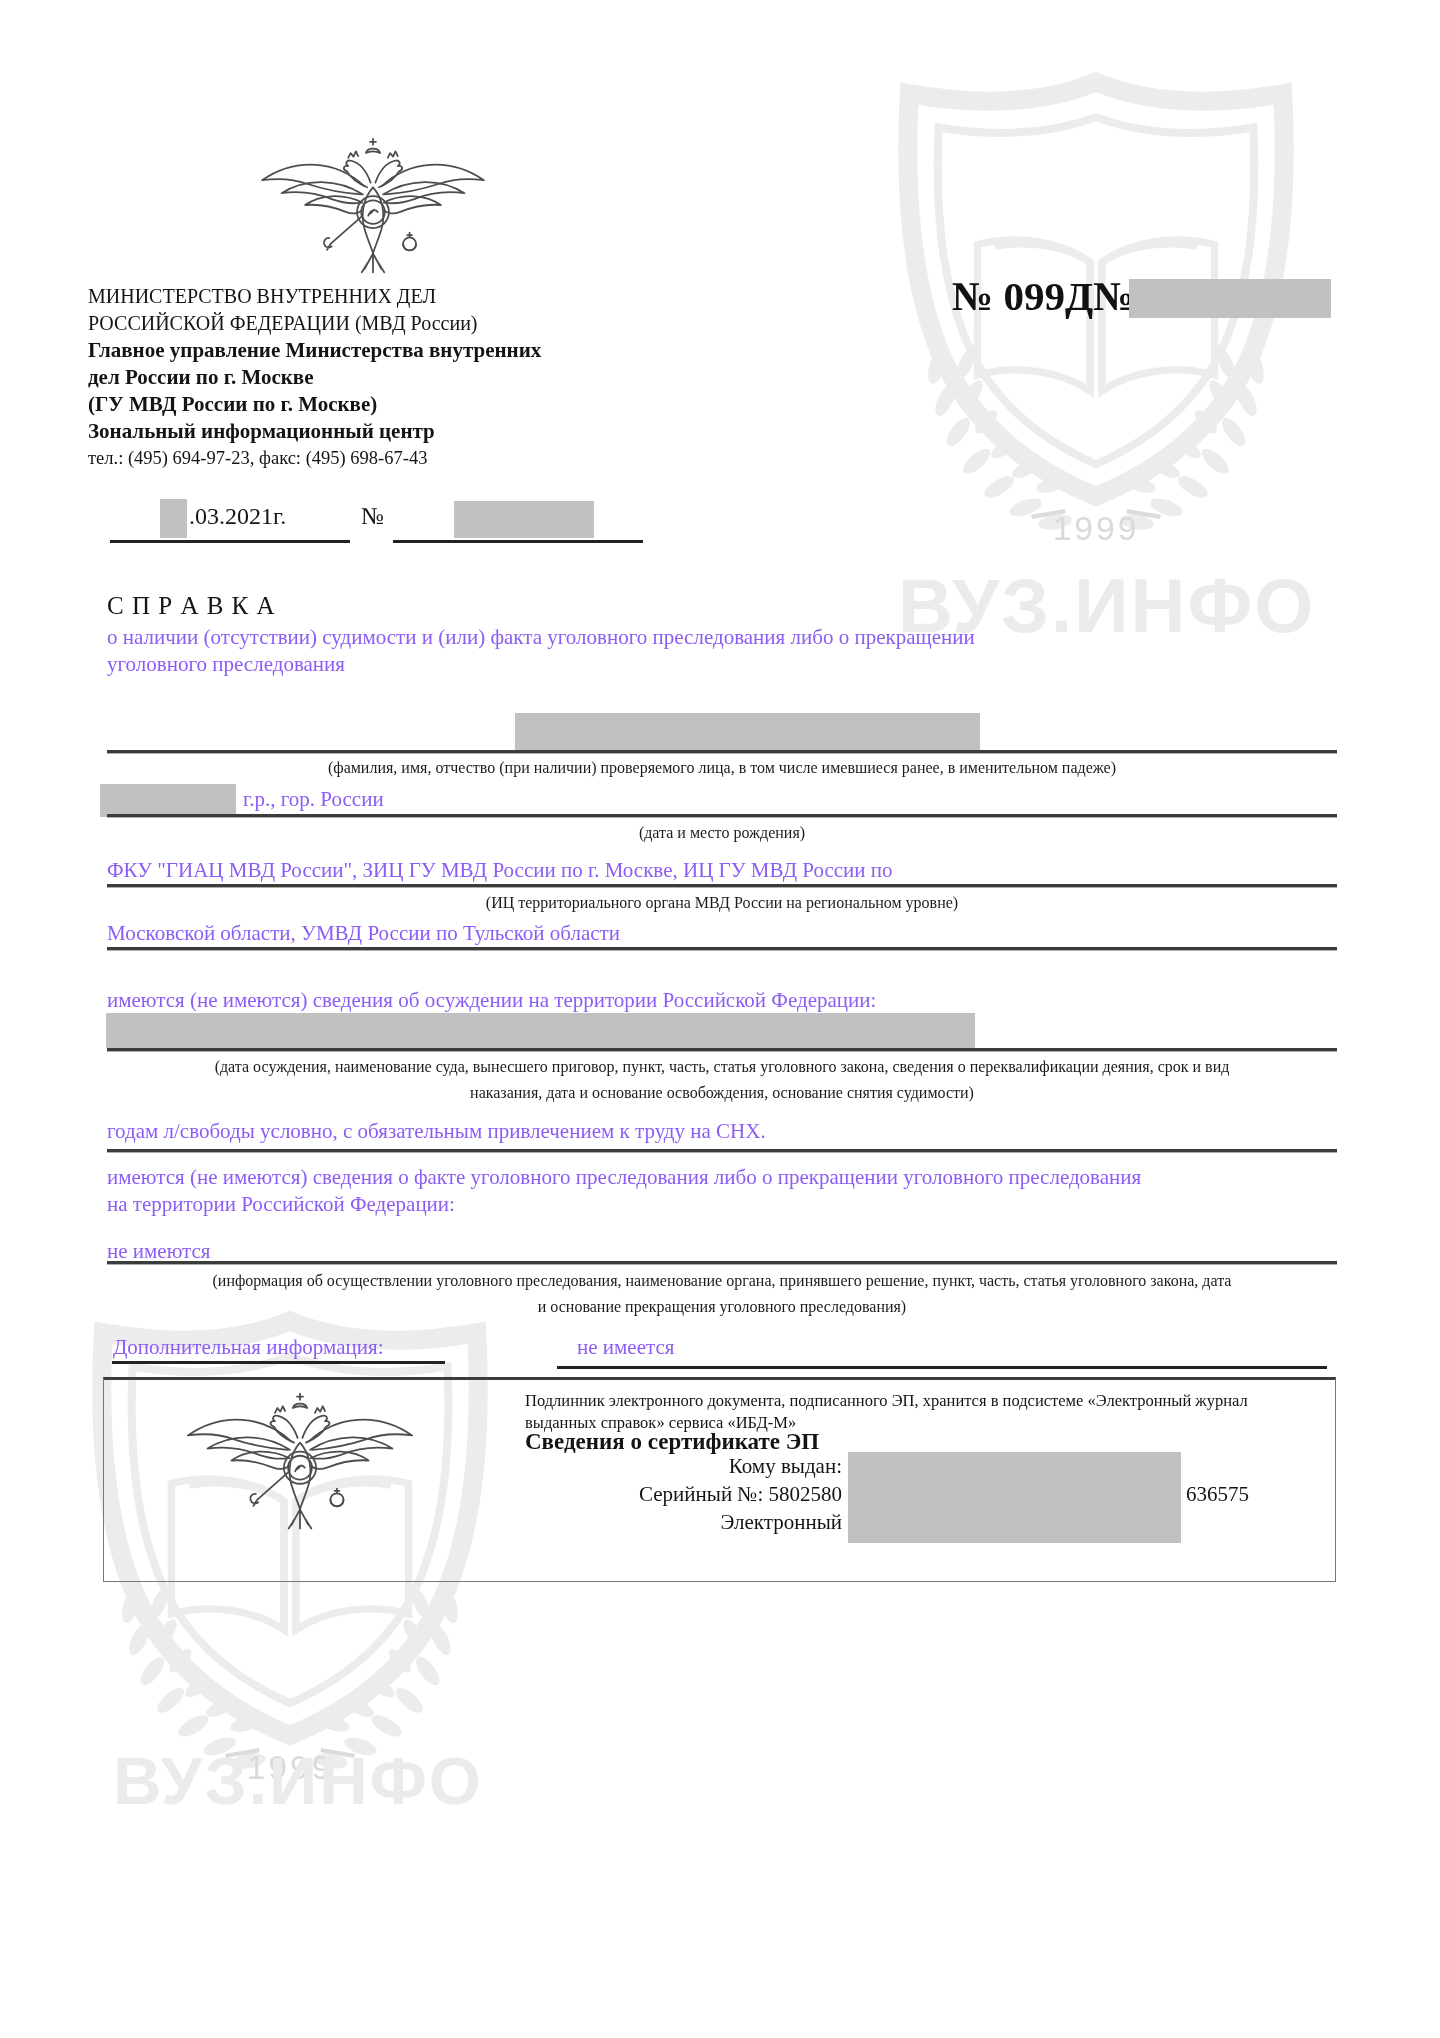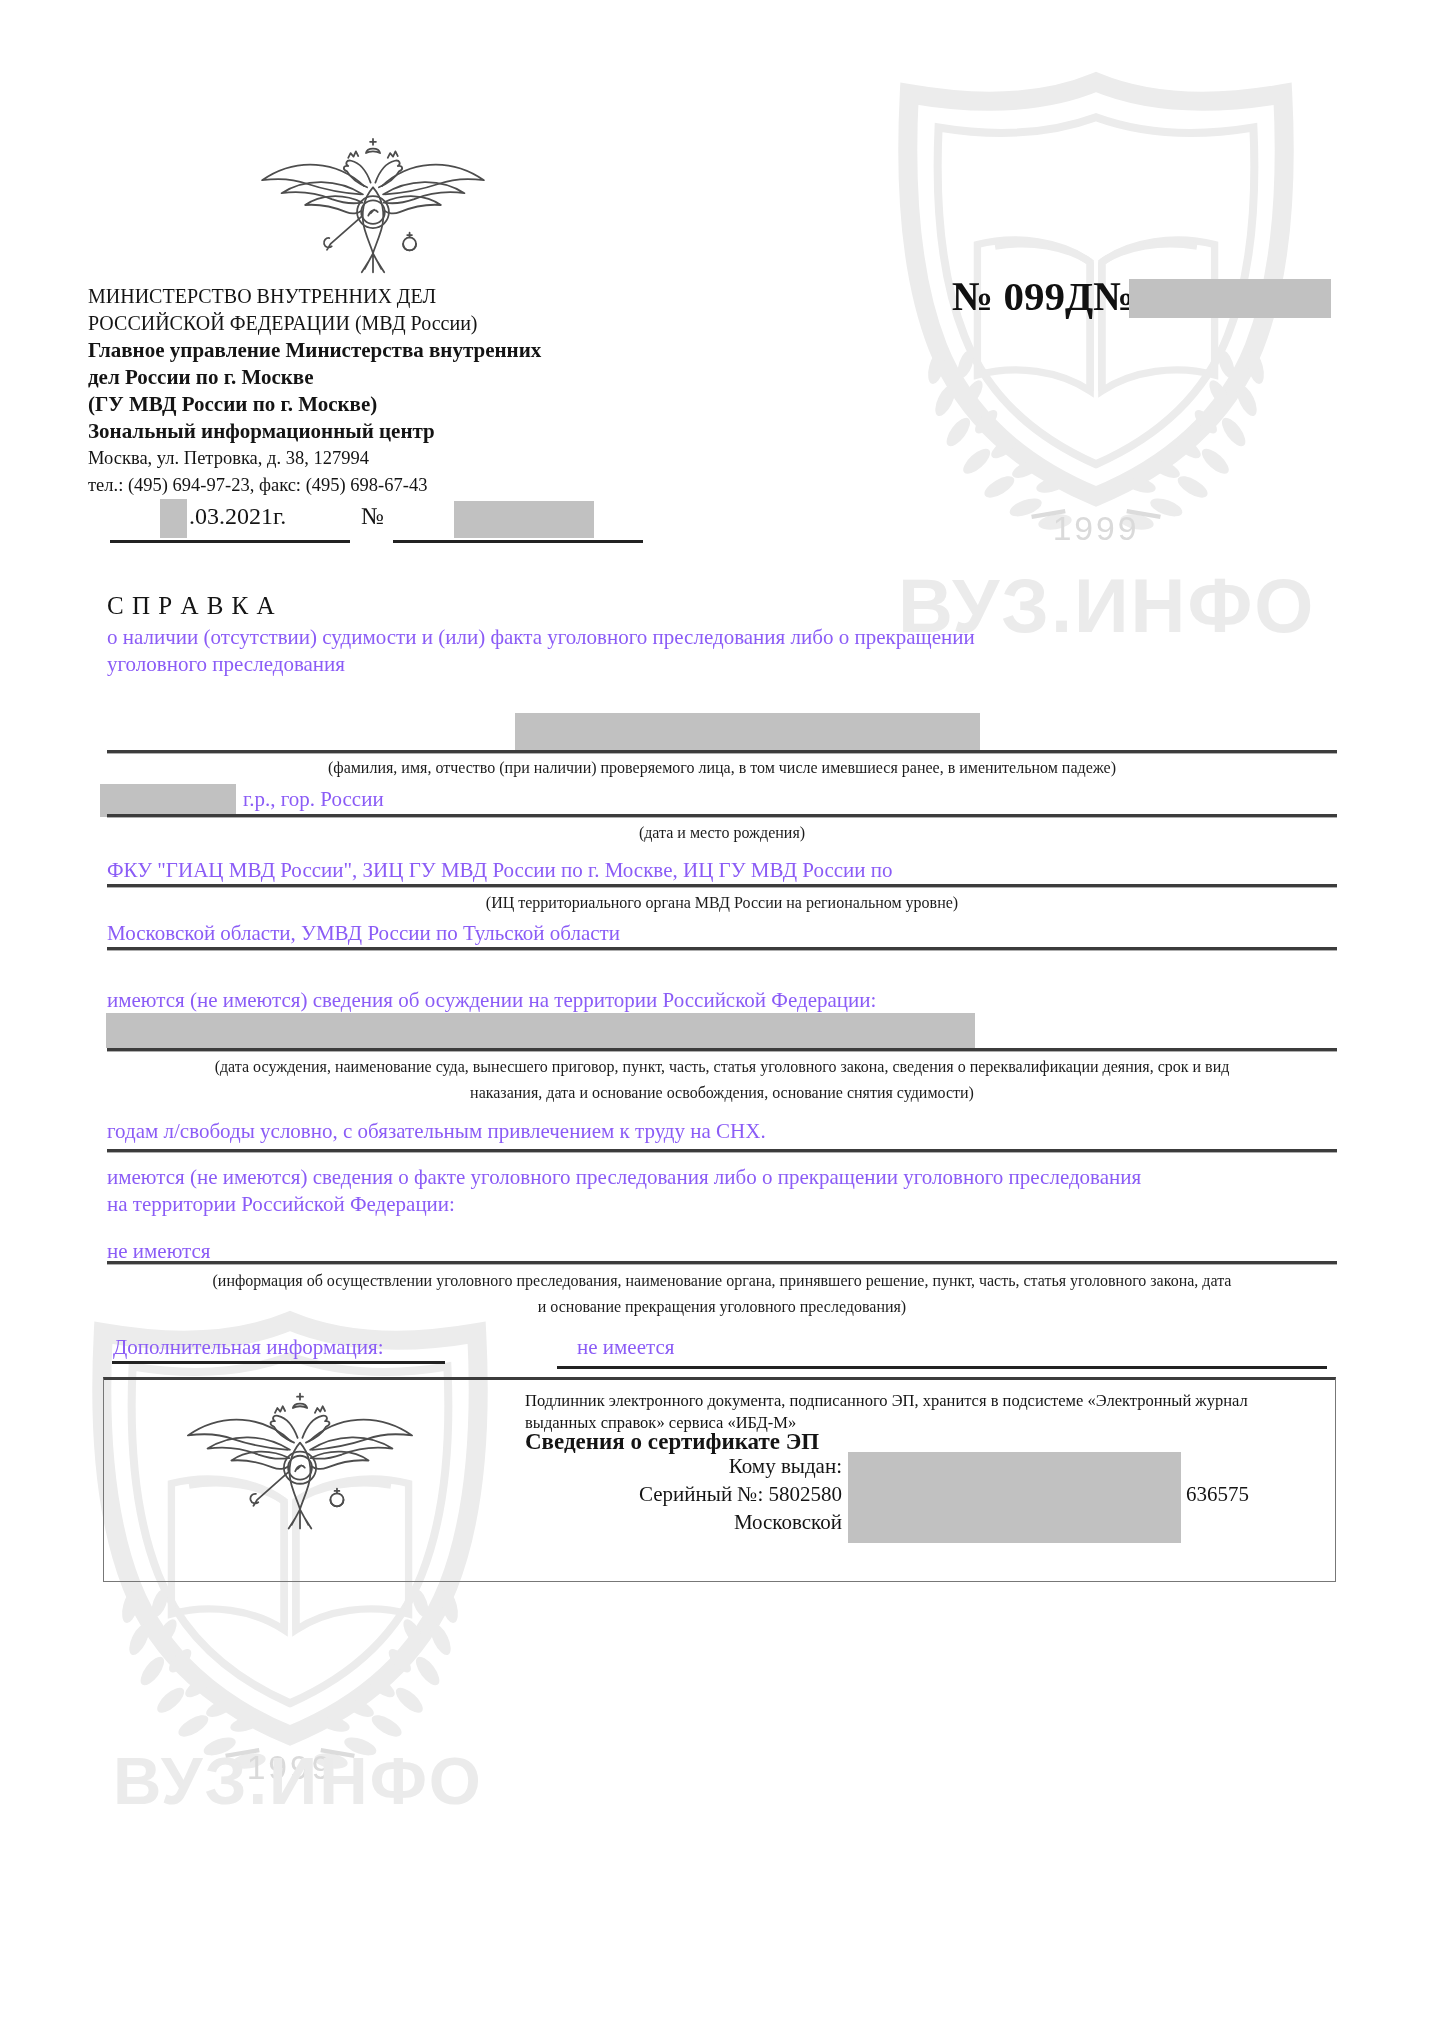--- a/index.html
+++ b/index.html
@@ -118,21 +118,20 @@
     <use href="#eagle"></use>
   </svg>
 
 <div class="abs hdr" style="z-index:2;">
   <div class="h-reg">МИНИСТЕРСТВО ВНУТРЕННИХ ДЕЛ</div>
   <div class="h-reg">РОССИЙСКОЙ ФЕДЕРАЦИИ (МВД России)</div>
   <div class="h-bold">Главное управление Министерства внутренних</div>
   <div class="h-bold">дел России по г. Москве</div>
   <div class="h-bold">(ГУ МВД России по г. Москве)</div>
   <div class="h-bold">Зональный информационный центр</div>
-  <div class="h-small">Москва, ул. Петровка, д. 38, 127994</div>
   <div class="h-small">тел.: (495) 694-97-23, факс: (495) 698-67-43</div>
 </div>
 
 <div class="abs docnum" style="left:952px;top:272px;z-index:2;">№ 099Д№</div>
 <div class="abs redact" style="left:1129px;top:279px;width:202px;height:39px;z-index:2;"></div>
 
 <div class="abs redact" style="left:160px;top:499px;width:27px;height:39px;z-index:2;"></div>
 <div class="abs" style="left:189px;top:503px;font-size:24px;z-index:2;">.03.2021г.</div>
 <div class="abs" style="left:361px;top:503px;font-size:24px;z-index:2;">№</div>
 <div class="abs redact" style="left:454px;top:501px;width:140px;height:37px;z-index:2;"></div>
@@ -183,14 +182,14 @@
     <use href="#eagle"></use>
   </svg>
 
 <div class="abs center cert-small" style="left:525px;top:1390px;width:810px;z-index:2;">Подлинник электронного документа, подписанного ЭП, хранится в подсистеме «Электронный журнал</div>
 <div class="abs center cert-small" style="left:525px;top:1412px;width:810px;z-index:2;">выданных справок» сервиса «ИБД-М»</div>
 <div class="abs center cert-title" style="left:525px;top:1429px;width:810px;z-index:2;">Сведения о сертификате ЭП</div>
 
 <div class="abs right cert-row" style="left:500px;top:1453px;width:342px;z-index:2;">Кому выдан:</div>
 <div class="abs right cert-row" style="left:420px;top:1481px;width:422px;z-index:2;">Серийный №: 5802580</div>
 <div class="abs cert-row" style="left:1186px;top:1481px;z-index:2;">636575</div>
-<div class="abs right cert-row" style="left:500px;top:1509px;width:342px;z-index:2;">Московской</div>
+<div class="abs right cert-row" style="left:500px;top:1509px;width:342px;z-index:2;">Электронный</div>
 <div class="abs redact" style="left:848px;top:1452px;width:333px;height:91px;z-index:2;"></div>
 
 </body></html>

